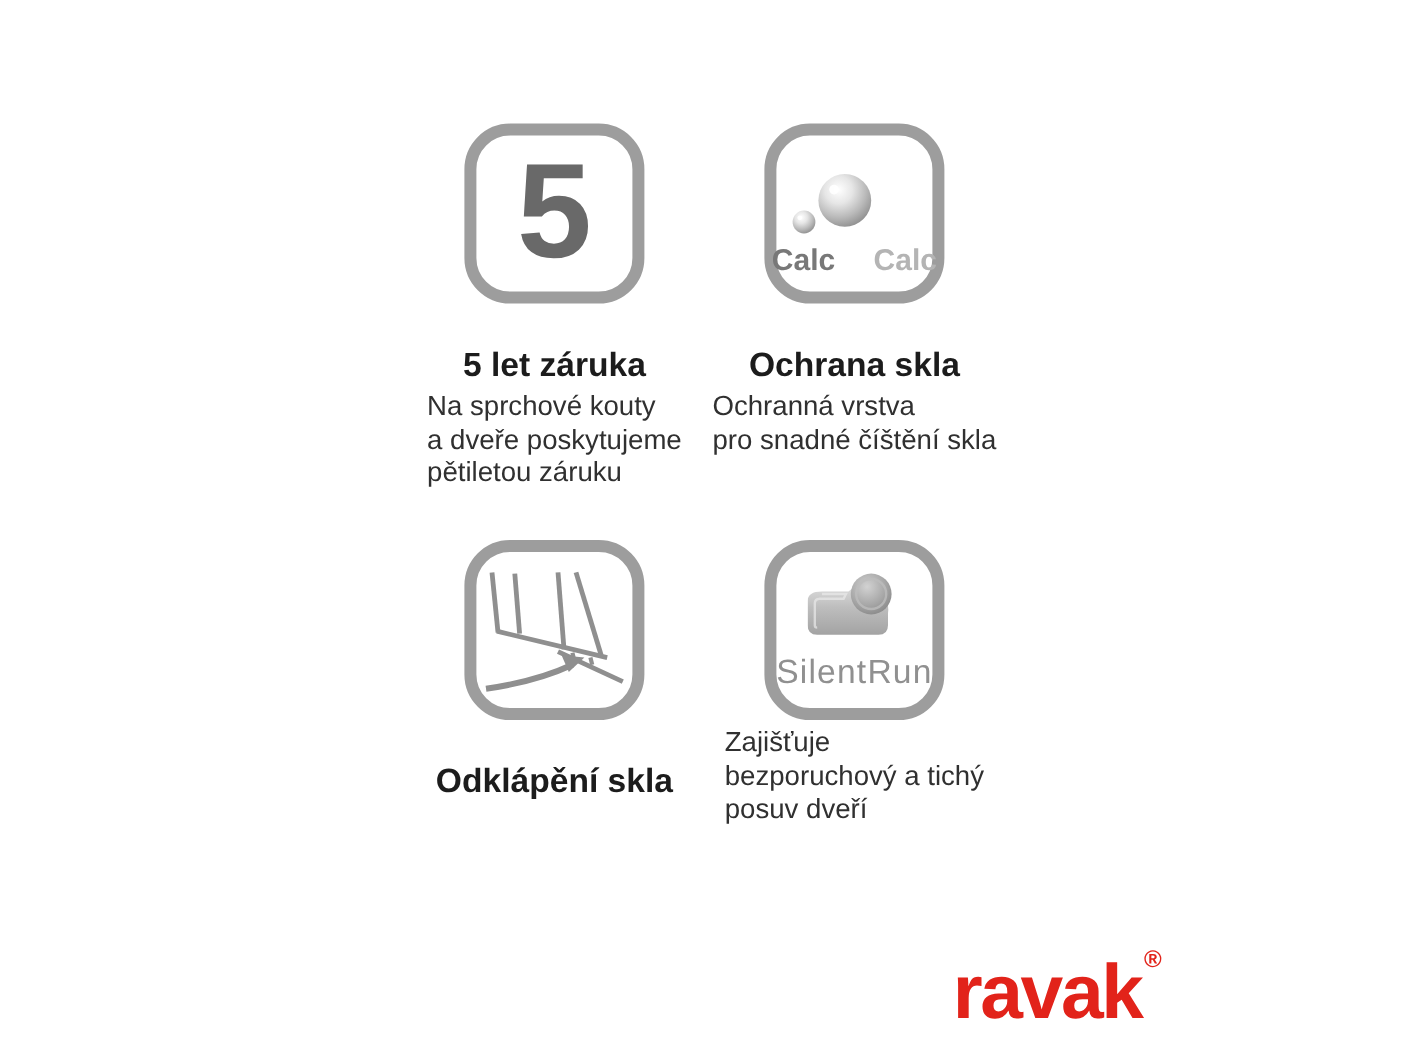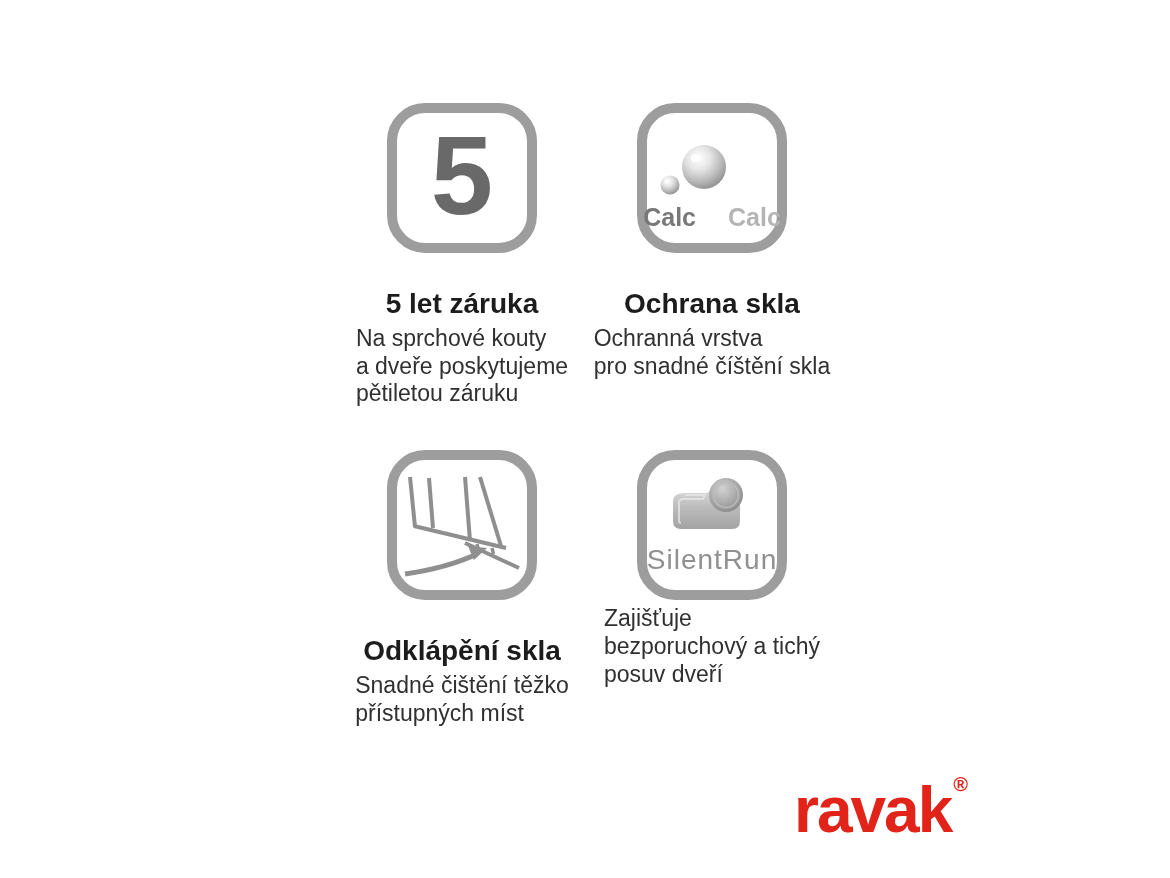--- a/index.html
+++ b/index.html
@@ -78,21 +78,21 @@
     margin-top: 5px;
     font-size: 23px;
     color: #303030;
     line-height: 1.21;
     text-align: left;
     white-space: pre-line;
   }
   .brand-logo {
     position: absolute;
     right: 202px;
-    bottom: 36px;
+    bottom: 20px;
     font-size: 64px;
     font-weight: bold;
     color: #e2231a;
     letter-spacing: -2px;
     line-height: 1;
     white-space: nowrap;
   }
   .brand-logo .reg-mark {
     display: inline-block;
     font-size: 20px;
@@ -165,22 +165,20 @@
             <line x1="80" y1="84" x2="81.5" y2="90" stroke-width="3.5"></line>
             <line x1="95" y1="88" x2="96.5" y2="94" stroke-width="3.5"></line>
 
             <path d="M 8 114 Q 50 108 80 94" stroke-width="5"></path>
           </g>
 
           <polygon points="90,88 71,86 77,100" fill="#8f8f8f"></polygon>
         </svg>
       </div>
       <div class="feature-title">Odklápění skla</div>
-      <div class="feature-desc">Snadné čištění těžko
-přístupných míst</div>
     </div>
 
     <div class="feature-cell">
       <div class="badge">
         <svg width="78" height="62" viewBox="0 0 78 62">
           <defs>
             <linearGradient id="railGrad" x1="0" y1="0" x2="0" y2="1">
               <stop offset="0%" stop-color="#dcdcdc"></stop>
               <stop offset="45%" stop-color="#bdbdbd"></stop>
               <stop offset="100%" stop-color="#a3a3a3"></stop>

